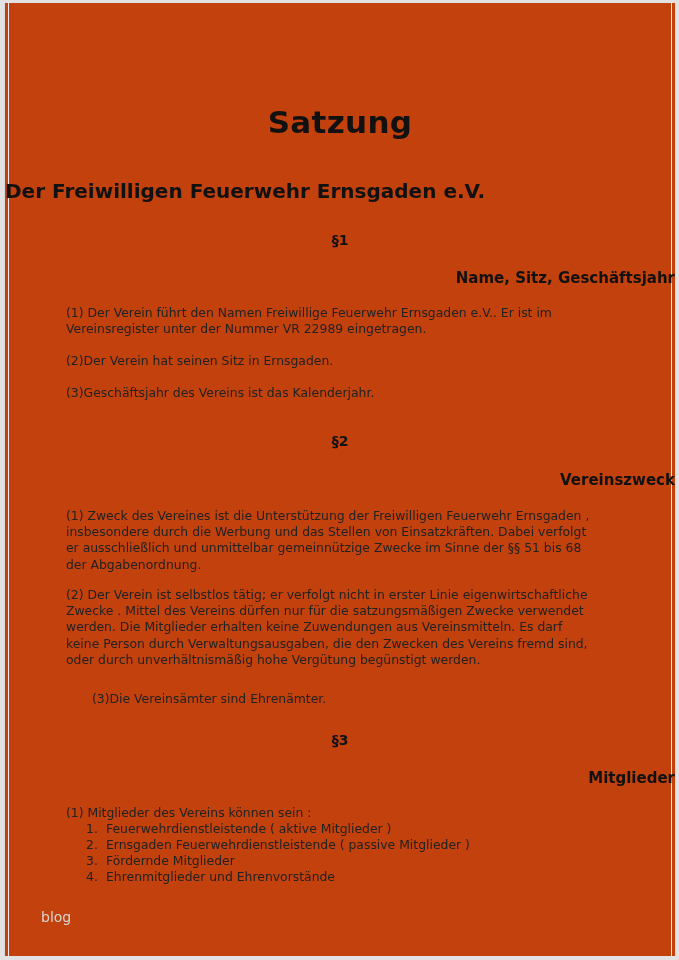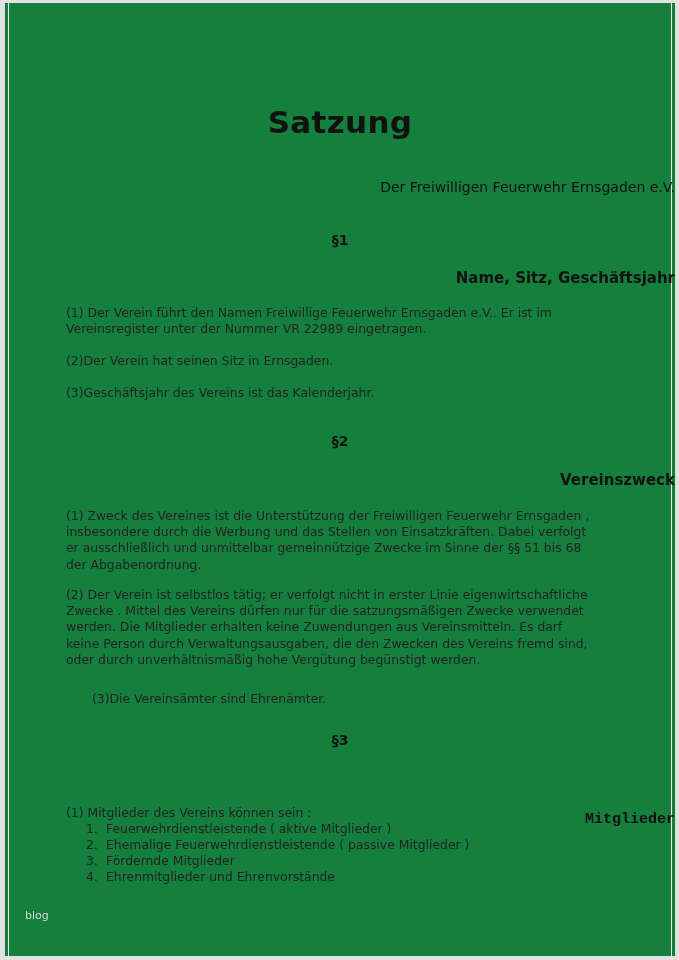--- a/index.html
+++ b/index.html
@@ -14,21 +14,21 @@
       overflow: hidden;
       font-family: "DejaVu Sans", sans-serif;
       color: #1a1a1a;
     }
     .page {
       position: absolute;
       left: 4px;
       top: 3px;
       width: 670px;
       height: 953px;
-      background: #15803d;
+      background: #c2410c;
       border-left: 1px solid #d8d8d8;
       border-right: 1px solid #d8d8d8;
     }
     .inner-line-left {
       position: absolute;
       left: 3px; top: 0; bottom: 0;
       width: 1px; background: #ececec;
     }
     .inner-line-right {
       position: absolute;
@@ -42,23 +42,23 @@
       text-align: center;
       font-weight: bold;
       font-size: 31px;
       color: #111;
       letter-spacing: 0.3px;
     }
     .subtitle {
       position: absolute;
       top: 176px;
       left: 0; right: 0;
-      text-align: right;
-      font-weight: normal;
-      font-size: 14px;
+      text-align: left;
+      font-weight: bold;
+      font-size: 20px;
       color: #111;
     }
     .para-num {
       position: absolute;
       left: 0; right: 0;
       text-align: center;
       font-weight: bold;
       font-size: 14px;
       color: #111;
     }
@@ -93,23 +93,23 @@
     .list li {
       position: relative;
       padding-left: 40px;
     }
     .list li .num {
       position: absolute;
       left: 20px;
     }
     .watermark {
       position: absolute;
-      left: 20px;
+      left: 36px;
       top: 906px;
-      font-size: 11px;
+      font-size: 14px;
       color: #d6d6d6;
     }
   </style>
 </head>
 <body>
 
 <div class="page">
   <div class="inner-line-left"></div>
   <div class="inner-line-right"></div>
 
@@ -122,30 +122,30 @@
   <p class="body-text" style="top:350px;">(2)Der Verein hat seinen Sitz in Ernsgaden.</p>
   <p class="body-text" style="top:382px;">(3)Geschäftsjahr des Vereins ist das Kalenderjahr.</p>
 
   <div class="para-num" style="top:430px;">§2</div>
   <div class="para-heading" style="top:468px;margin-left:28px;">Vereinszweck</div>
   <p class="body-text" style="top:505px;">(1) Zweck des Vereines ist die Unterstützung der Freiwilligen Feuerwehr Ernsgaden , insbesondere durch die Werbung und das Stellen von Einsatzkräften. Dabei verfolgt er ausschließlich und unmittelbar gemeinnützige Zwecke im Sinne der §§ 51 bis 68 der Abgabenordnung.</p>
   <p class="body-text" style="top:584px;">(2) Der Verein ist selbstlos tätig; er verfolgt nicht in erster Linie eigenwirtschaftliche Zwecke . Mittel des Vereins dürfen nur für die satzungsmäßigen Zwecke verwendet werden. Die Mitglieder erhalten keine Zuwendungen aus Vereinsmitteln. Es darf keine Person durch Verwaltungsausgaben, die den Zwecken des Vereins fremd sind, oder durch unverhältnismäßig hohe Vergütung begünstigt werden.</p>
   <p class="body-text" style="top:688px;margin-left:26px;">(3)Die Vereinsämter sind Ehrenämter.</p>
 
   <div class="para-num" style="top:729px;">§3</div>
-  <div class="para-heading" style="top:808px;font-family:Liberation Mono, monospace;">Mitglieder</div>
+  <div class="para-heading" style="top:766px;">Mitglieder</div>
   <p class="body-text" style="top:802px;">(1) Mitglieder des Vereins können sein :</p>
   <ol class="list" style="top:818px;">
     <li>
       <span class="num">1.</span>
       <span>Feuerwehrdienstleistende ( aktive Mitglieder )</span>
     </li>
     <li>
       <span class="num">2.</span>
-      <span>Ehemalige Feuerwehrdienstleistende ( passive Mitglieder )</span>
+      <span>Ernsgaden Feuerwehrdienstleistende ( passive Mitglieder )</span>
     </li>
     <li>
       <span class="num">3.</span>
       <span>Fördernde Mitglieder</span>
     </li>
     <li>
       <span class="num">4.</span>
       <span>Ehrenmitglieder und Ehrenvorstände</span>
     </li>
   </ol>

